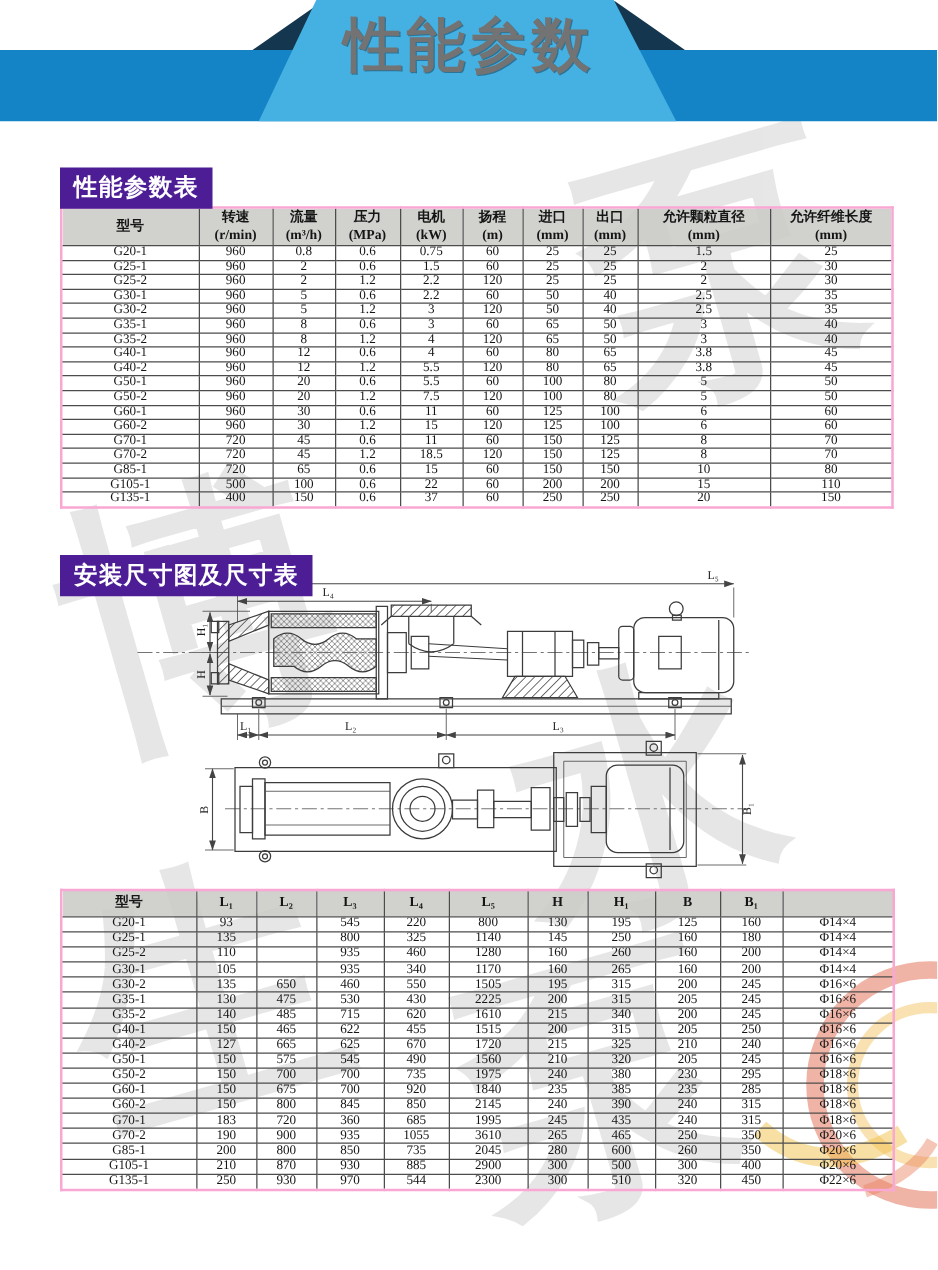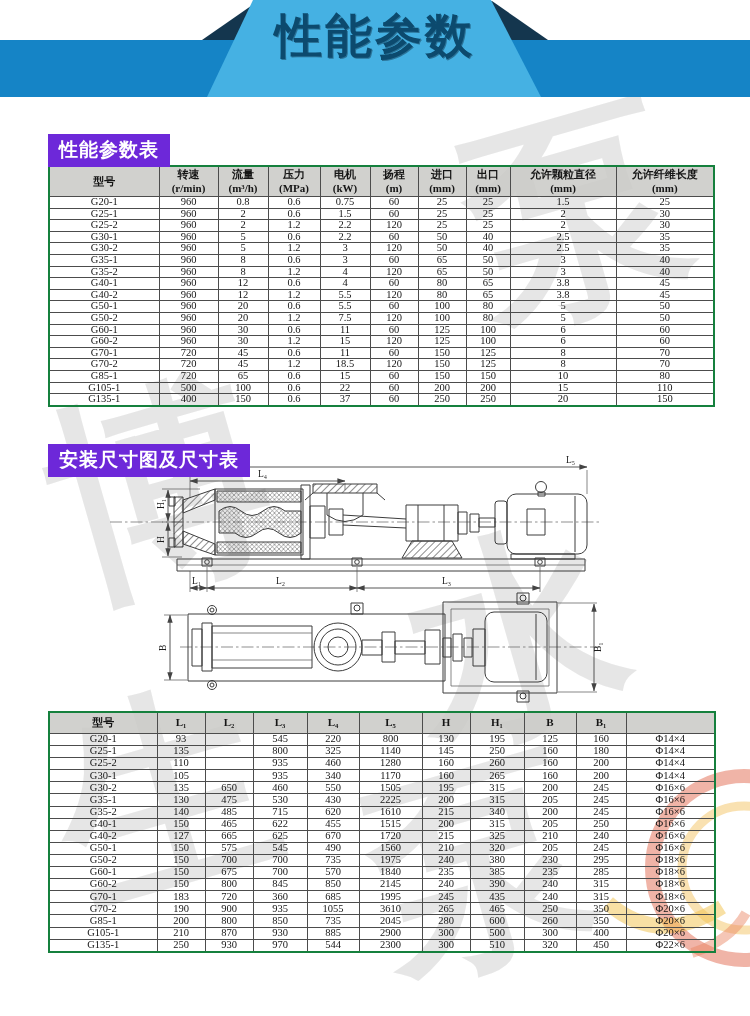--- a/index.html
+++ b/index.html
@@ -13,35 +13,35 @@
   .wm2{left:52px;top:382px;}
   .wm3{left:408px;top:528px;}
   .wm4{left:58px;top:688px;}
   .wm5{left:372px;top:756px;}
   .logo-svg{position:absolute;left:600px;top:745px;z-index:0;}
 
   
   .banner{position:absolute;left:0;top:0;width:750px;height:100px;z-index:2;}
   .banner svg{position:absolute;left:0;top:0;}
   .banner-title{position:absolute;left:0;top:5px;width:100%;text-align:center;
-      font-size:47px;font-weight:bold;letter-spacing:3px;color:#0c4a6e;
+      font-size:47px;font-weight:bold;letter-spacing:3px;color:#737373;
       text-shadow:1px 1px 0 rgba(10,40,60,.45);}
   .banner-sub{position:absolute;left:0;top:62px;width:100%;text-align:center;
       font-family:"Liberation Serif",serif;font-size:20px;color:#20384e;}
 
   
-  .blk{position:absolute;z-index:3;background:#6d28d9;color:#ffffff;
+  .blk{position:absolute;z-index:3;background:#4c1d95;color:#ffffff;
       font-weight:bold;font-size:19px;letter-spacing:1px;padding:3px 11px 4px 11px;}
   .lbl1{left:48px;top:134px;}
   .lbl2{left:48px;top:444px;}
 
   
   .dtable{position:absolute;z-index:2;border-collapse:collapse;table-layout:fixed;
       font-family:"Liberation Serif",serif;color:#151515;text-align:center;
-      border:2px solid #15803d;background:transparent;}
+      border:2px solid #f9a8d4;background:transparent;}
   .dtable th,.dtable td{border:1px solid #4c4c4c;padding:0;overflow:hidden;}
   .dtable th{background:rgba(201,201,197,.85);font-weight:bold;font-size:11px;
       line-height:1.25;white-space:pre-line;vertical-align:middle;}
   .t1{left:48px;top:165px;width:665px;}
   .t1 td{height:10.6px;font-size:10.5px;line-height:1;}
   .t1 th{height:29px;}
   .t2{left:48px;top:711px;width:666px;}
   .t2 td{height:11.1px;font-size:10.5px;line-height:1;}
   .t2 th{height:20px;}
 
@@ -668,21 +668,21 @@
           <td>380</td>
           <td>230</td>
           <td>295</td>
           <td>Φ18×6</td>
         </tr>
         <tr>
           <td>G60-1</td>
           <td>150</td>
           <td>675</td>
           <td>700</td>
-          <td>570</td>
+          <td>920</td>
           <td>1840</td>
           <td>235</td>
           <td>385</td>
           <td>235</td>
           <td>285</td>
           <td>Φ18×6</td>
         </tr>
         <tr>
           <td>G60-2</td>
           <td>150</td>

